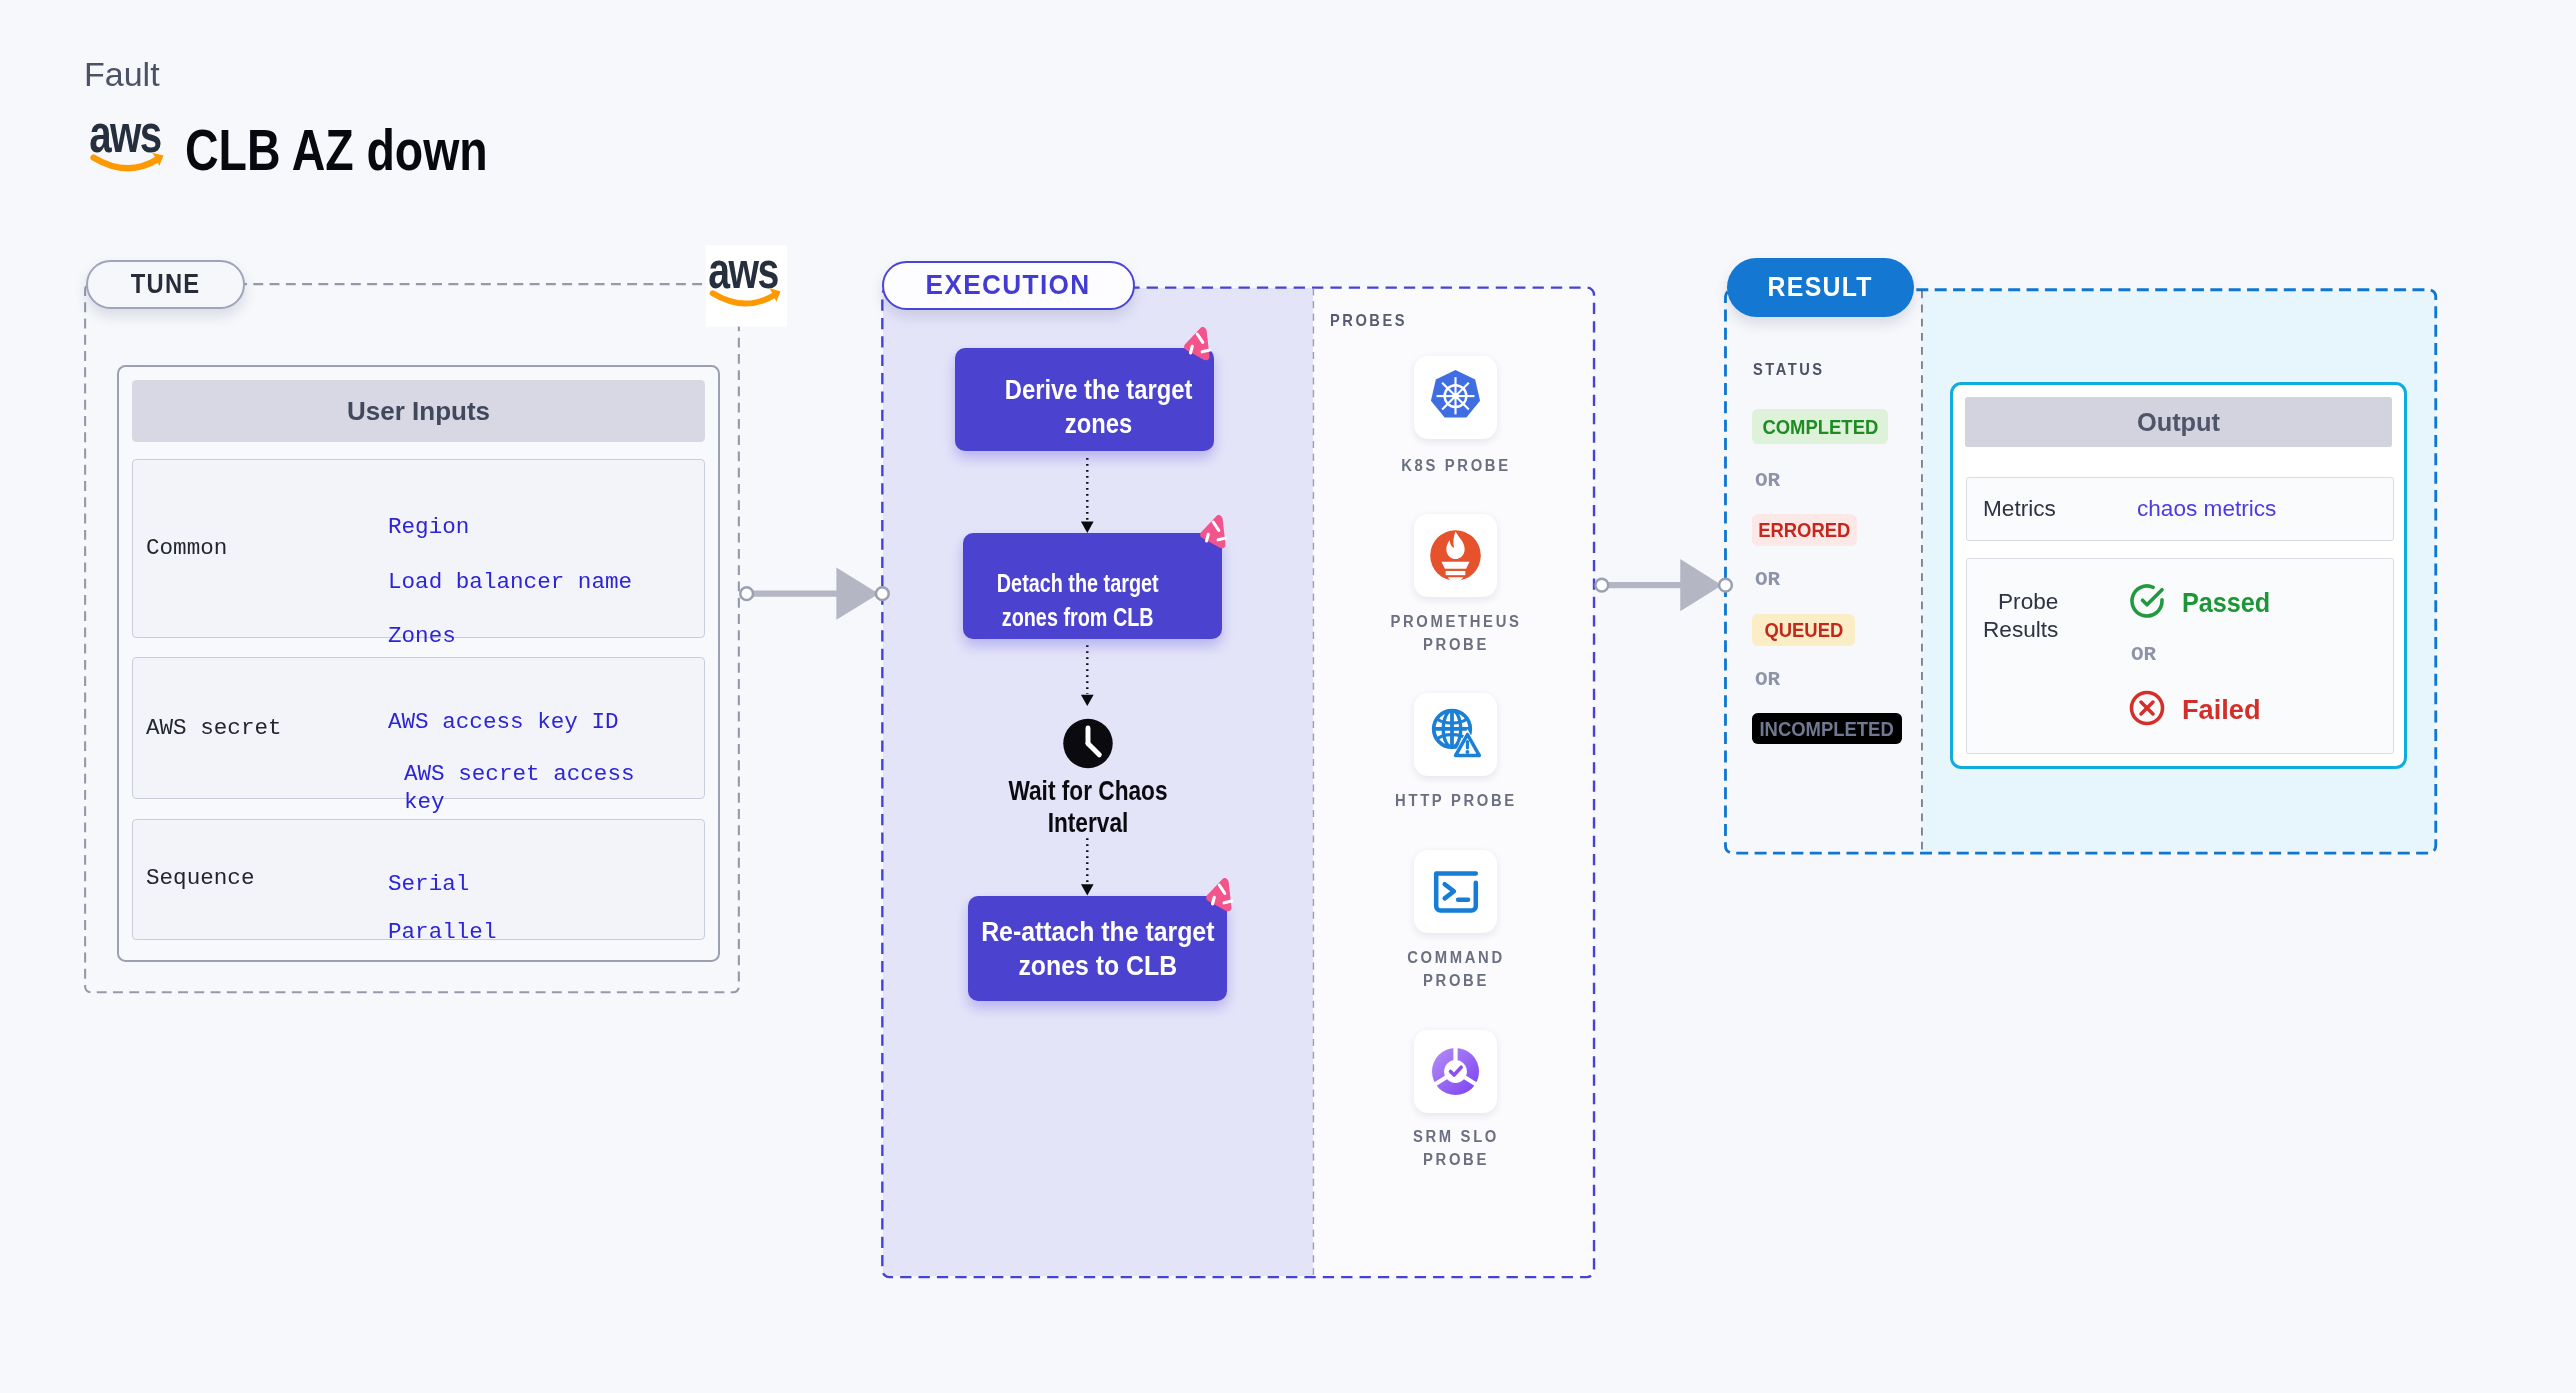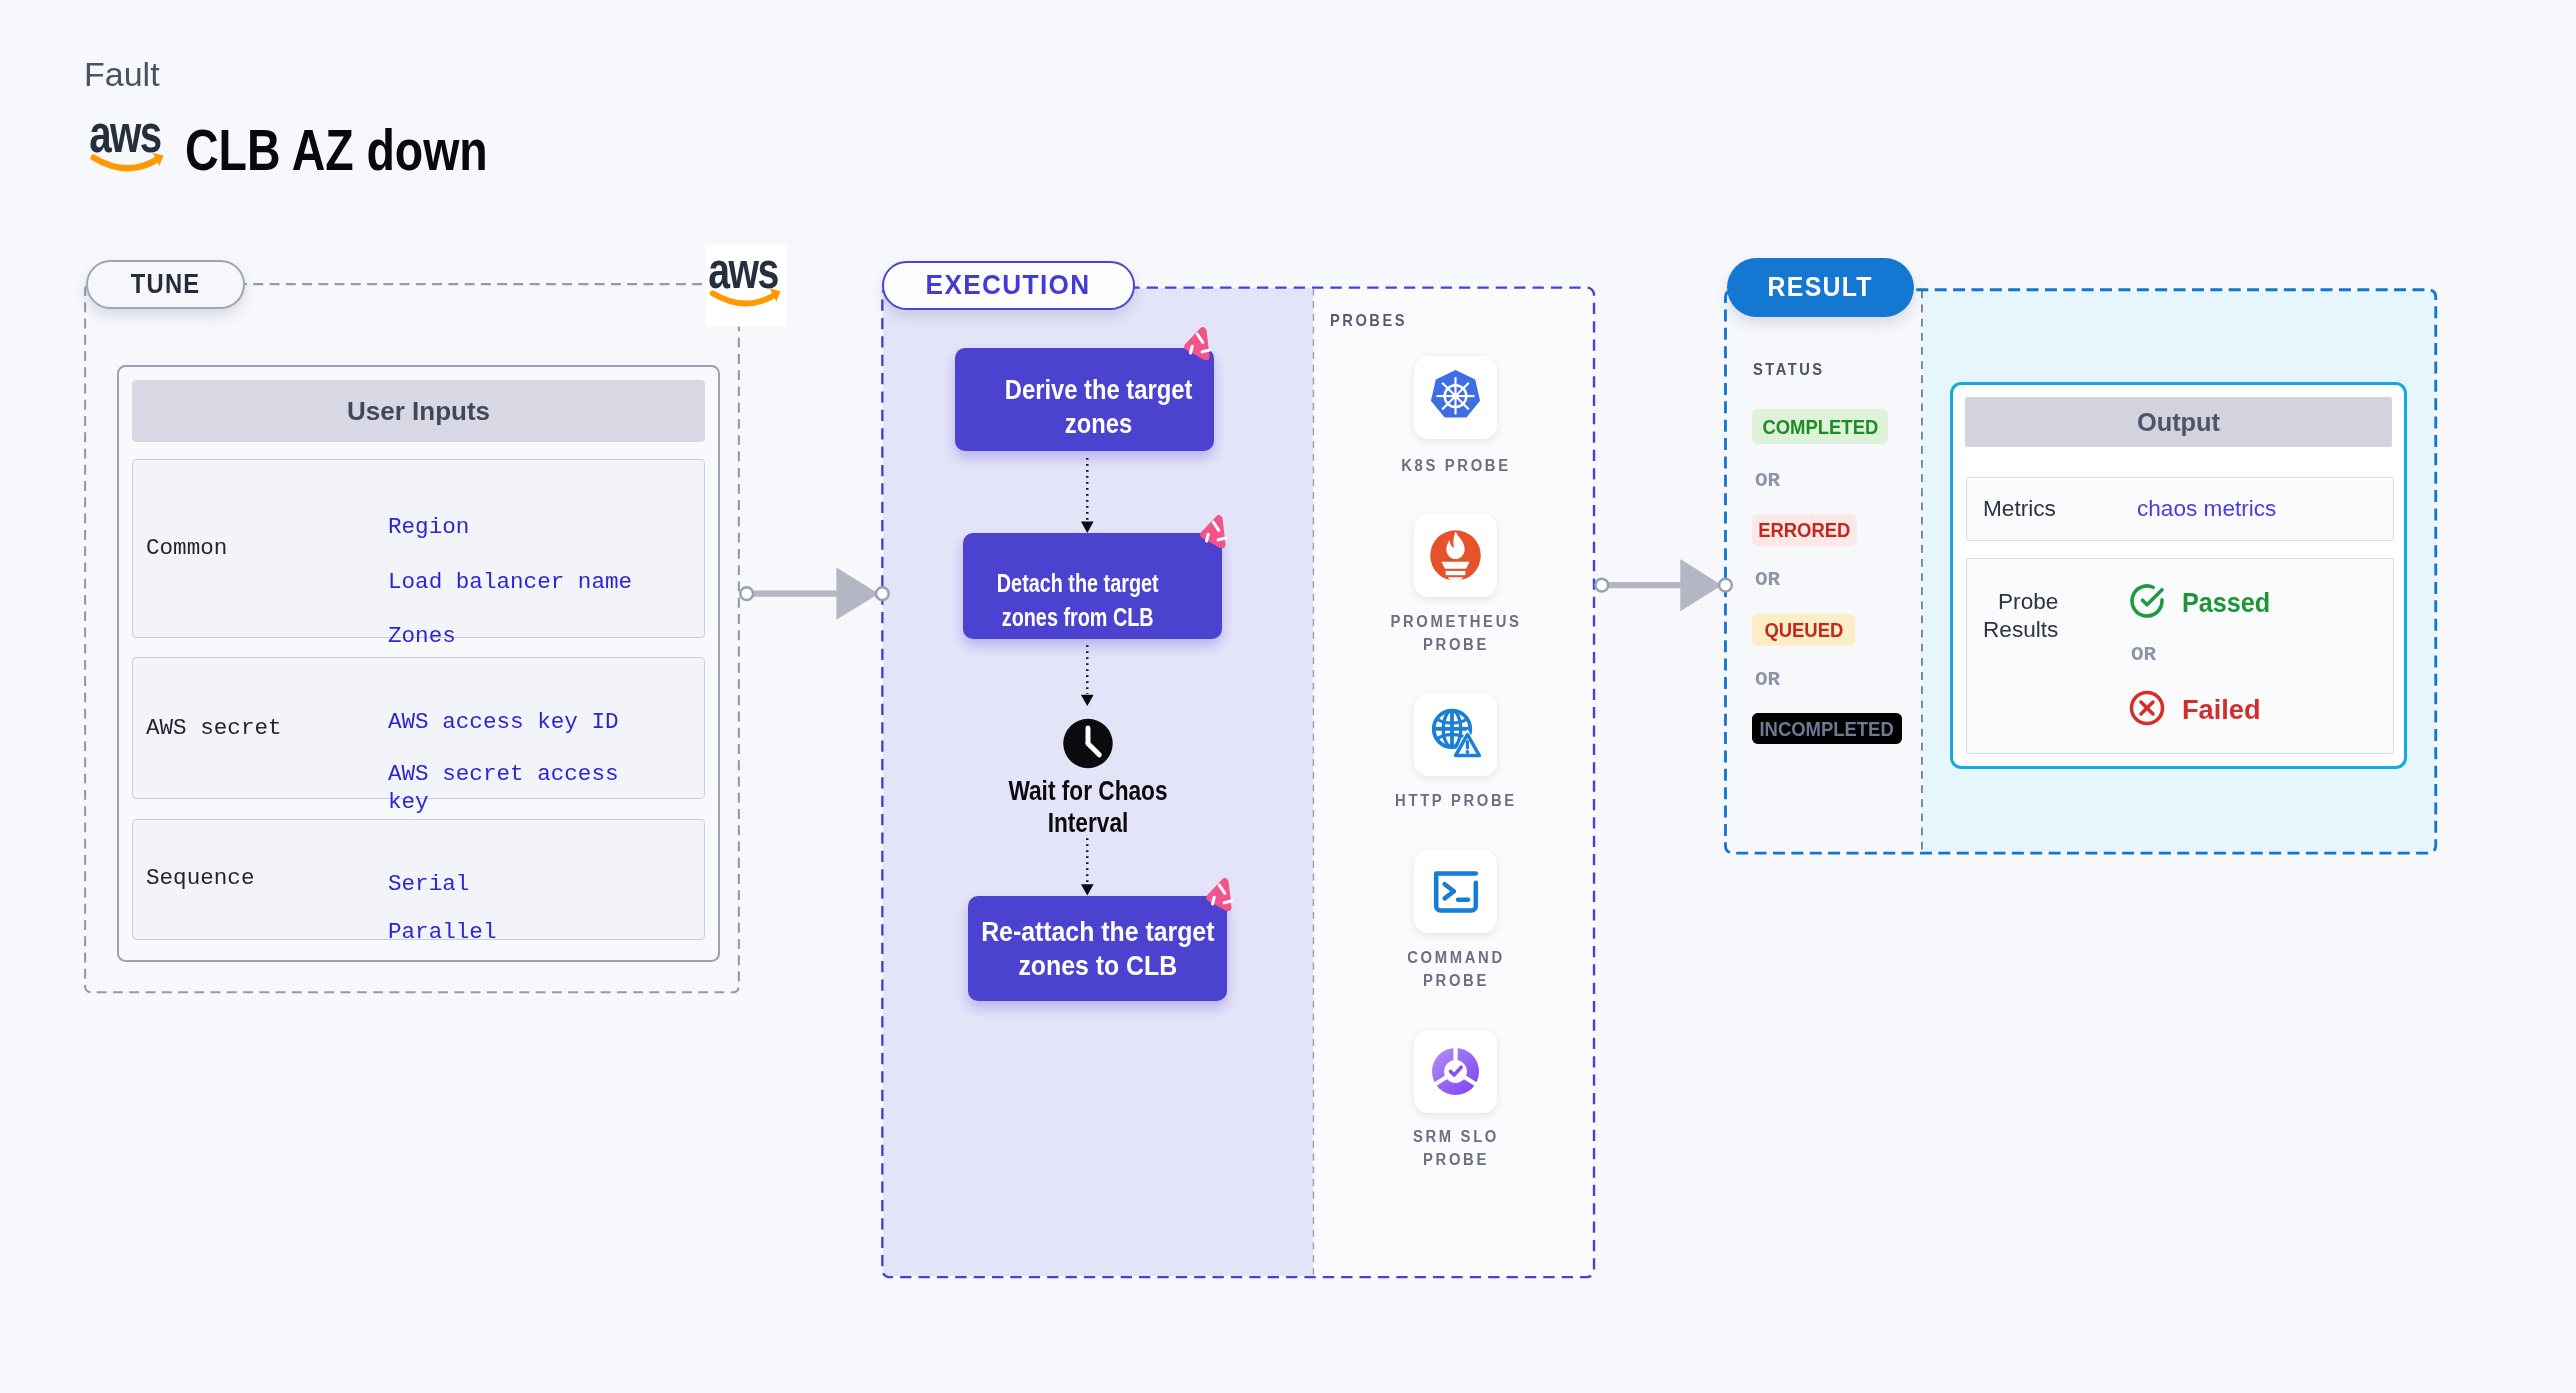--- a/index.html
+++ b/index.html
@@ -103,21 +103,21 @@
 <div class="rowbox" style="left:132px;top:819px;width:573px;height:121px;"></div>
 
 <div class="lab" style="left:146px;top:535px;">Common</div>
 <div class="lab" style="left:146px;top:715px;">AWS secret</div>
 <div class="lab" style="left:146px;top:865px;">Sequence</div>
 
 <div class="val" style="left:388px;top:479px;">Region</div>
 <div class="val" style="left:388px;top:534px;">Load balancer name</div>
 <div class="val" style="left:388px;top:588px;">Zones</div>
 <div class="val" style="left:388px;top:674px;">AWS access key ID</div>
-<div class="val" style="left:388px;top:726px;line-height:27.6px;white-space:normal;width:233px;">AWS secret access key</div>
+<div class="val" style="left:404px;top:726px;line-height:27.6px;white-space:normal;width:233px;">AWS secret access key</div>
 <div class="val" style="left:388px;top:836px;">Serial</div>
 <div class="val" style="left:388px;top:884px;">Parallel</div>
 
 <div class="pill" style="left:882px;top:261px;width:253px;height:49px;background:#fdfdff;border:2.1px solid #4b44d8;font-size:27px;letter-spacing:1.4px;color:#433cd4;">
     <span style="transform:scaleX(0.97);">EXECUTION</span>
   </div>
 
 <div class="flowbox" style="left:955px;top:348px;width:259px;height:103px;padding-top:14px;padding-left:29px;">
     <span>Derive the target<br>zones</span>
   </div>

